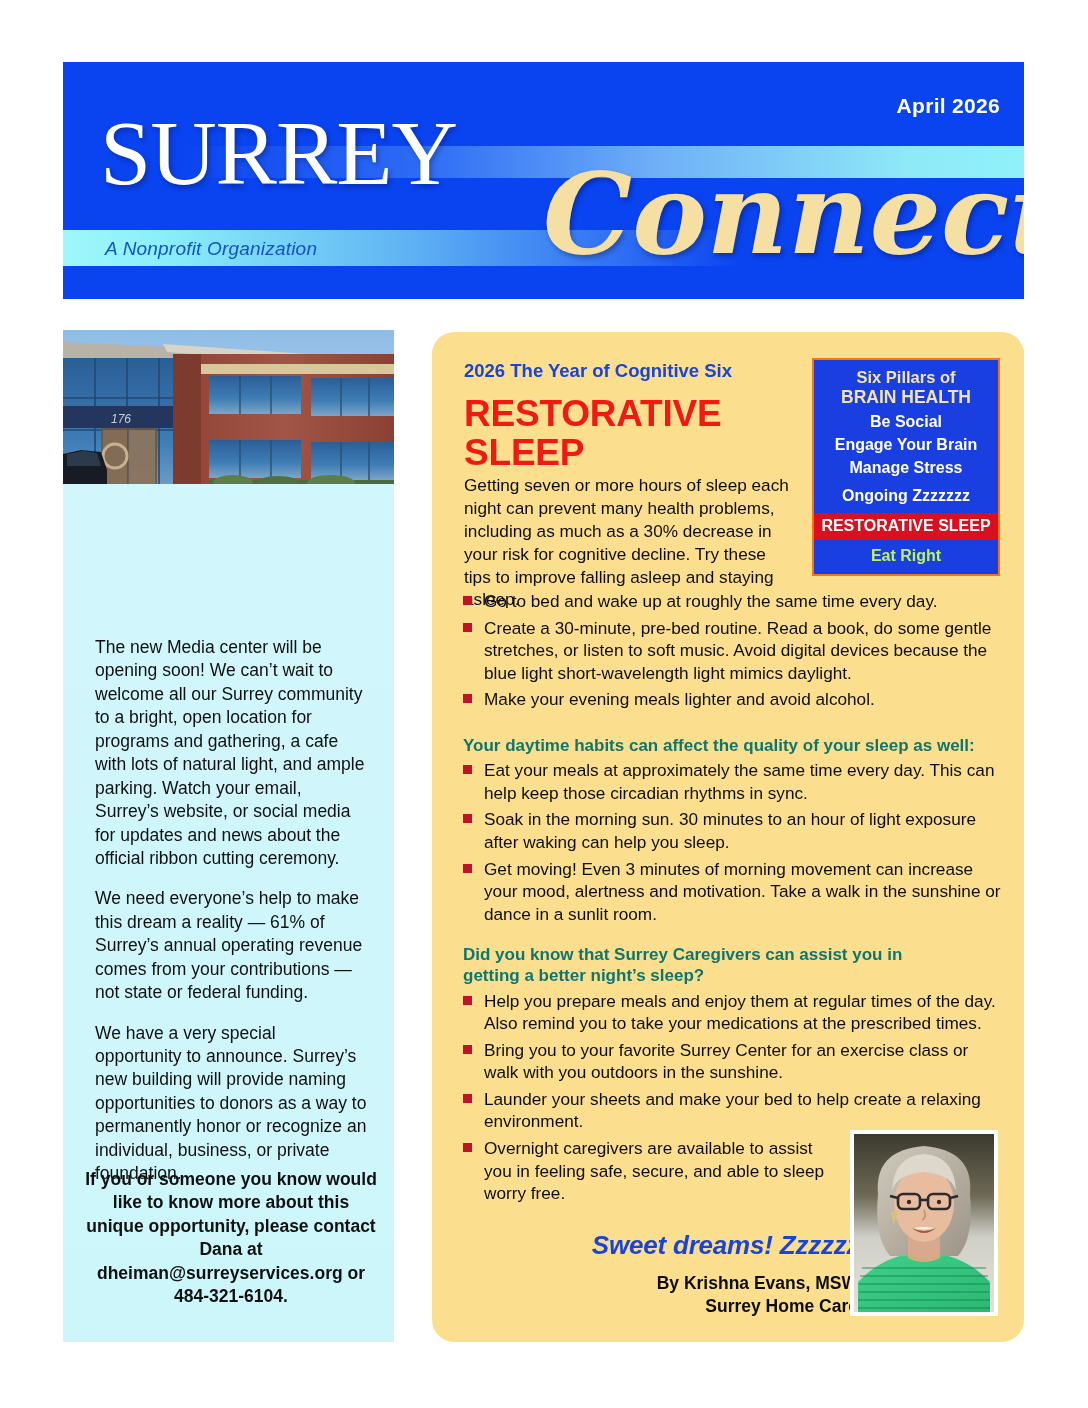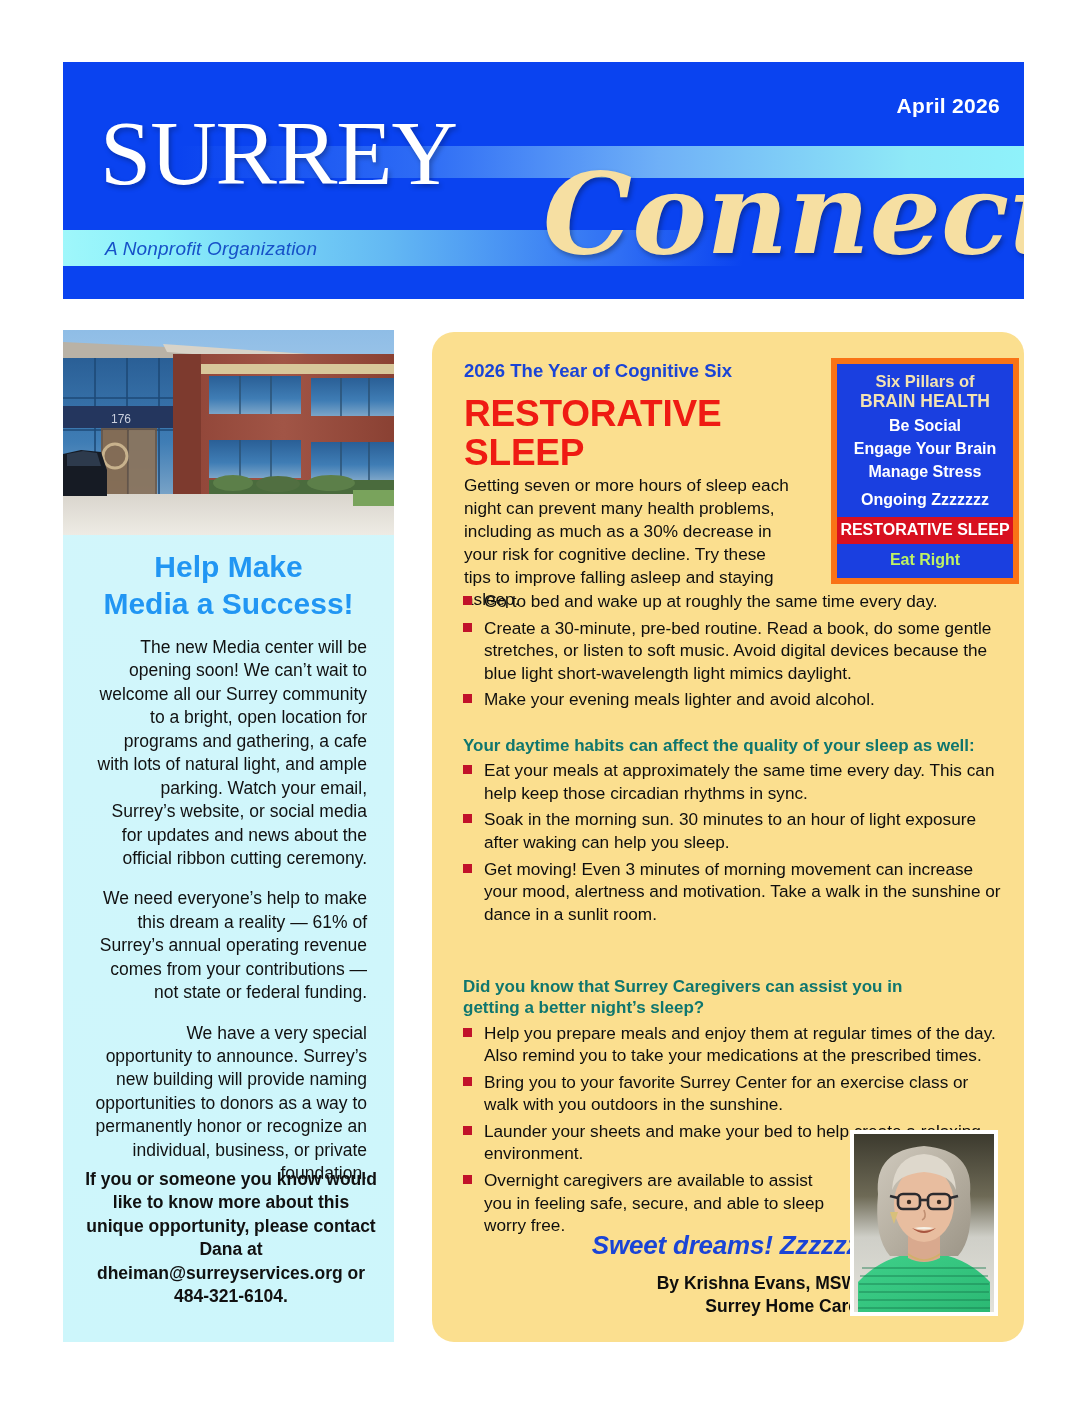--- a/index.html
+++ b/index.html
@@ -58,34 +58,35 @@
     font-style:italic;
   }
 
   
   .sidebar{
     position:absolute;left:63px;top:330px;width:331px;height:1012px;
     background:linear-gradient(180deg,#e6fbfd 0%,#d2f6fb 8%,#cdf6fb 100%);
     overflow:hidden;
   }
   .photo-building{
-    position:absolute;left:0;top:0;width:331px;height:205px;
-    overflow:hidden;
+    position:absolute;left:0;top:0;width:331px;height:154px;
+    overflow:hidden;
+    font-style:italic;
   }
   .sidebar-head{
     position:absolute;left:0;top:218px;width:331px;
     text-align:center;
     font-size:30px;font-weight:bold;color:#2196f3;
     line-height:1.24;
   }
   .sidebar-body{
     position:absolute;left:32px;top:306px;width:272px;
     font-size:17.5px;line-height:1.34;color:#111111;
   }
-  .sidebar-body p{margin:0 0 17px 0;text-align:right;}
+  .sidebar-body p{margin:0 0 17px 0;}
   .sidebar-contact{
     position:absolute;left:22px;top:838px;width:292px;
     text-align:center;font-weight:bold;font-size:17.5px;
     line-height:1.34;color:#111111;
   }
 
   
   .main{
     position:absolute;left:432px;top:332px;width:592px;height:1010px;
     background:#fbdf8f;
@@ -102,22 +103,22 @@
     font-size:37px;font-weight:bold;color:#ef1b13;
     line-height:1.06;letter-spacing:-.2px;
   }
   .intro{
     position:absolute;left:32px;top:142px;width:328px;
     font-size:17.2px;line-height:1.33;color:#0e0e0e;
   }
 
   
   .pillars{
-    position:absolute;left:399px;top:26px;width:188px;
-    background:#1a3fe0;border:6px solid #f97316;
+    position:absolute;left:380px;top:26px;width:188px;
+    background:#1a3fe0;border:2px solid #f97316;
     text-align:center;
     box-sizing:border-box;
   }
   .pillars-t1{
     font-size:16.5px;font-weight:bold;color:#f3e3b2;
     padding-top:8px;line-height:1.16;
   }
   .pillars-t2{
     font-size:17.5px;font-weight:bold;color:#f3e3b2;
     line-height:1.16;padding-bottom:4px;
@@ -259,24 +260,20 @@
       <ellipse cx="268" cy="153" rx="24" ry="8" fill="#5c7f49"></ellipse>
 
       <rect x="0" y="164" width="331" height="41" fill="url(#groundG)"></rect>
       <rect x="290" y="160" width="41" height="16" fill="#79a35c"></rect>
 
       <path d="M0,124 L18,120 L38,122 L44,140 L44,166 L0,166 Z" fill="#161b24"></path>
       <path d="M4,124 L20,121 L34,123 L38,136 L4,136 Z" fill="#2d3a4c"></path>
     </svg>
   </div>
 
-  <div class="sidebar-head">
-    <div>Help Make</div>
-    <div>Media a Success!</div>
-  </div>
 
   <div class="sidebar-body">
     <p>The new Media center will be opening soon!  We can’t wait to welcome all our Surrey community to a bright, open location for programs and gathering, a cafe with lots of natural light, and ample parking.  Watch your email, Surrey’s website, or social media for updates and news about the official ribbon cutting ceremony.</p>
     <p>We need everyone’s help to make this dream a reality — 61% of Surrey’s annual operating revenue comes from your contributions — not state or federal funding.</p>
     <p>We have a very special opportunity to announce. Surrey’s new building will provide naming opportunities to donors as a way to permanently honor or recognize an individual, business, or private foundation.</p>
   </div>
 
   <div class="sidebar-contact">If you or someone you know would like to know more about this unique opportunity, please contact Dana at dheiman@surreyservices.org or 484-321-6104.</div>
 </div>
 
@@ -308,21 +305,21 @@
   <div class="blk" style="top:403px;">
     <div class="subhead" style="padding-left:5px;">Your daytime habits can affect the quality of your sleep as well:</div>
     <ul class="b">
       <li><span class="sq"></span><span>Eat your meals at approximately the same time every day. This can help keep those circadian rhythms in sync.</span></li>
       <li><span class="sq"></span><span>Soak in the morning sun. 30 minutes to an hour of light exposure after waking can help you sleep.</span></li>
       <li><span class="sq"></span><span>Get moving! Even 3 minutes of morning movement can increase your mood, alertness and motivation. Take a walk in the sunshine or dance in a sunlit room.</span></li>
     </ul>
   </div>
 
   <div class="blk" style="top:612px;">
-    <div class="subhead" style="padding-left:5px;width:500px;margin-top:32px;">Did you know that Surrey Caregivers can assist you in getting a better night’s sleep?</div>
+    <div class="subhead" style="padding-left:5px;width:500px;">Did you know that Surrey Caregivers can assist you in getting a better night’s sleep?</div>
     <ul class="b">
       <li><span class="sq"></span><span>Help you prepare meals and enjoy them at regular times of the day. Also remind you to take your medications at the prescribed times.</span></li>
       <li><span class="sq"></span><span>Bring you to your favorite Surrey Center for an exercise class or walk with you outdoors in the sunshine.</span></li>
       <li><span class="sq"></span><span>Launder your sheets and make your bed to help create a relaxing environment.</span></li>
       <li style="width:350px;"><span class="sq"></span><span>Overnight caregivers are available to assist you in feeling safe, secure, and able to sleep worry free.</span></li>
     </ul>
   </div>
 
   <div class="signoff">Sweet dreams! Zzzzzzz</div>
   <div class="byline">

